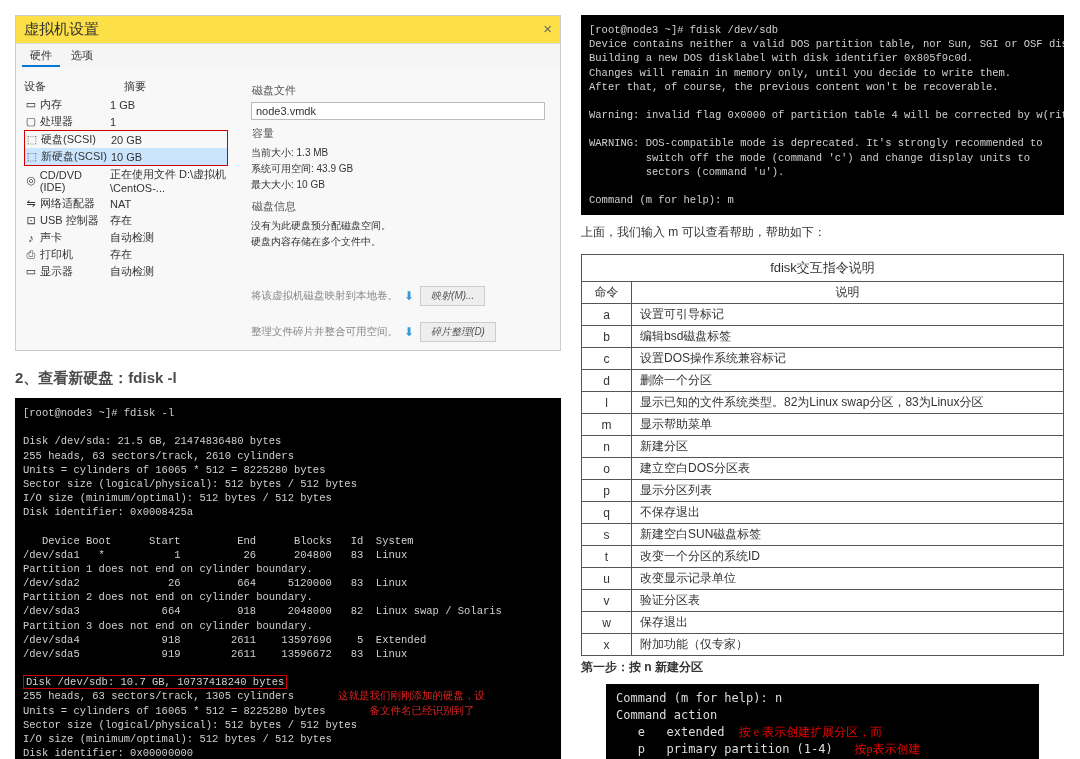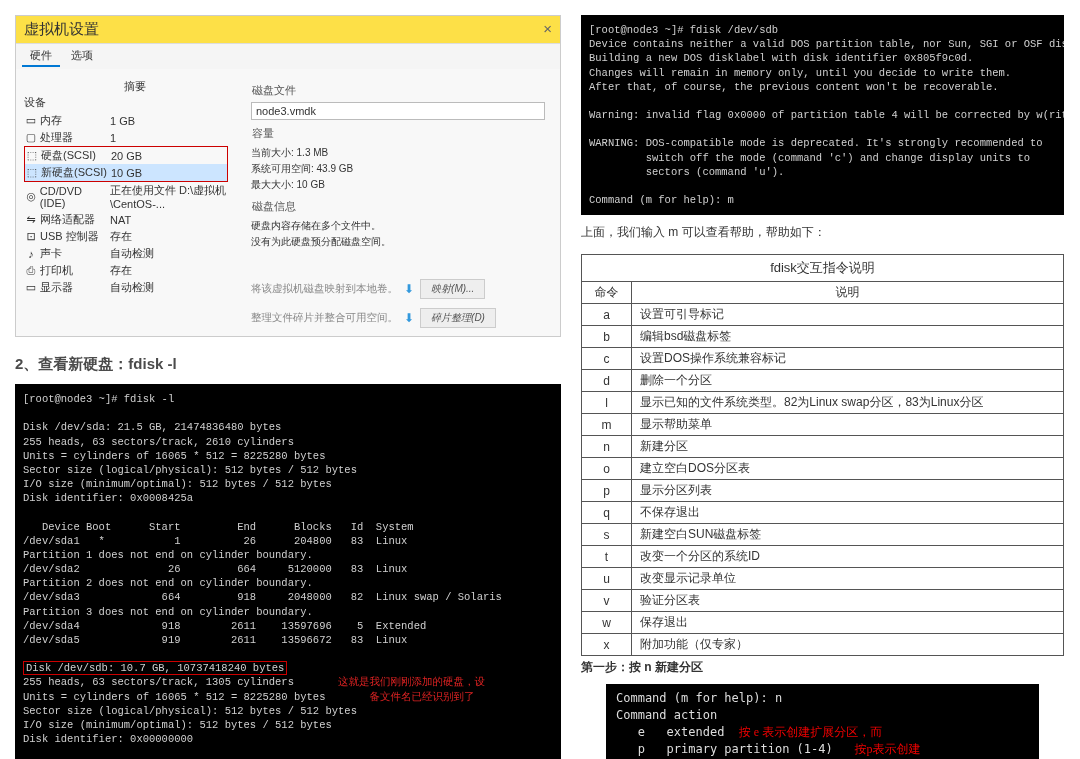--- a/index.html
+++ b/index.html
@@ -26,31 +26,31 @@
     }
     .vm-title-bar { padding: 4px 8px; background: #fde047; font-size: 15px; border-bottom: 1px solid #ddd; }
     .vm-close { position: absolute; right: 8px; top: 4px; color: #666; }
     .vm-tabs { padding: 2px 6px; background: #f5f5f5; font-size: 11px; }
     .vm-tab { display: inline-block; padding: 2px 8px; border-bottom: 2px solid #0078d4; }
     .vm-tab2 { display: inline-block; padding: 2px 8px; }
     .vm-body { display: flex; background: #f8f8f8; }
     .vm-left-panel { width: 220px; padding: 8px; }
     .vm-right-panel { flex: 1; padding: 8px 15px; }
     .vm-head-row { display: flex; font-size: 11px; padding: 2px 0; }
-    .vm-head-row .c1 { width: 100px; margin-top: 16px; }
+    .vm-head-row .c1 { width: 100px; }
     .vm-row { display: flex; padding: 1px 0; font-size: 11px; align-items: center; }
     .vm-row .icon { width: 14px; height: 12px; margin-right: 2px; display: inline-flex; align-items: center; justify-content: center; }
     .vm-row .c1 { width: 86px; display: flex; align-items: center; }
     .vm-row .c2 { flex: 1; }
     .vm-selected { border: 1px solid #c00; }
     .vm-row.sel-blue { background: #cce5ff; }
     .group-label { font-size: 11px; color: #555; margin: 6px 1px 4px; }
     .file-box { border: 1px solid #bbb; background: #fff; padding: 2px 4px; font-size: 11px; }
     .kv-line { font-size: 10px; padding: 1px 0; }
-    .util-line { font-size: 10.5px; color: #888; display: flex; align-items: center; gap: 6px; margin-top: 9px; }
+    .util-line { font-size: 10.5px; color: #888; display: flex; align-items: center; gap: 6px; margin-top: 16px; }
     .util-btn { border: 1px solid #ccc; background: #eee; padding: 2px 10px; font-size: 10px; color: #555; font-style: italic; }
     .dl-icon { color: #3399dd; font-size: 12px; }
     
     
     .heading { font-size: 15px; font-weight: bold; color: #4b4b4b; margin: 18px 0 10px; }
     .body-text { font-size: 12px; color: #333; margin: 8px 0 12px; line-height: 1.6; }
     .step-label { font-size: 12px; font-weight: bold; color: #333; margin: 3px 0 8px; }
     
     
     .terminal {
@@ -183,22 +183,22 @@
           </div>
       </div>
       <div class="vm-right-panel">
         <div class="group-label">磁盘文件</div>
         <div class="file-box">node3.vmdk</div>
         <div class="group-label">容量</div>
         <div class="kv-line">当前大小: 1.3 MB</div>
         <div class="kv-line">系统可用空间: 43.9 GB</div>
         <div class="kv-line">最大大小: 10 GB</div>
         <div class="group-label">磁盘信息</div>
+        <div class="kv-line">没有为此硬盘预分配磁盘空间。</div>
         <div class="kv-line">硬盘内容存储在多个文件中。</div>
-        <div class="kv-line">没有为此硬盘预分配磁盘空间。</div>
         <div style="height:20px"></div>
         <div class="util-line">
           <span>将该虚拟机磁盘映射到本地卷。</span>
           <span class="dl-icon">⬇</span>
           <span class="util-btn">映射(M)...</span>
         </div>
         <div class="util-line">
           <span>整理文件碎片并整合可用空间。</span>
           <span class="dl-icon">⬇</span>
           <span class="util-btn">碎片整理(D)</span>

